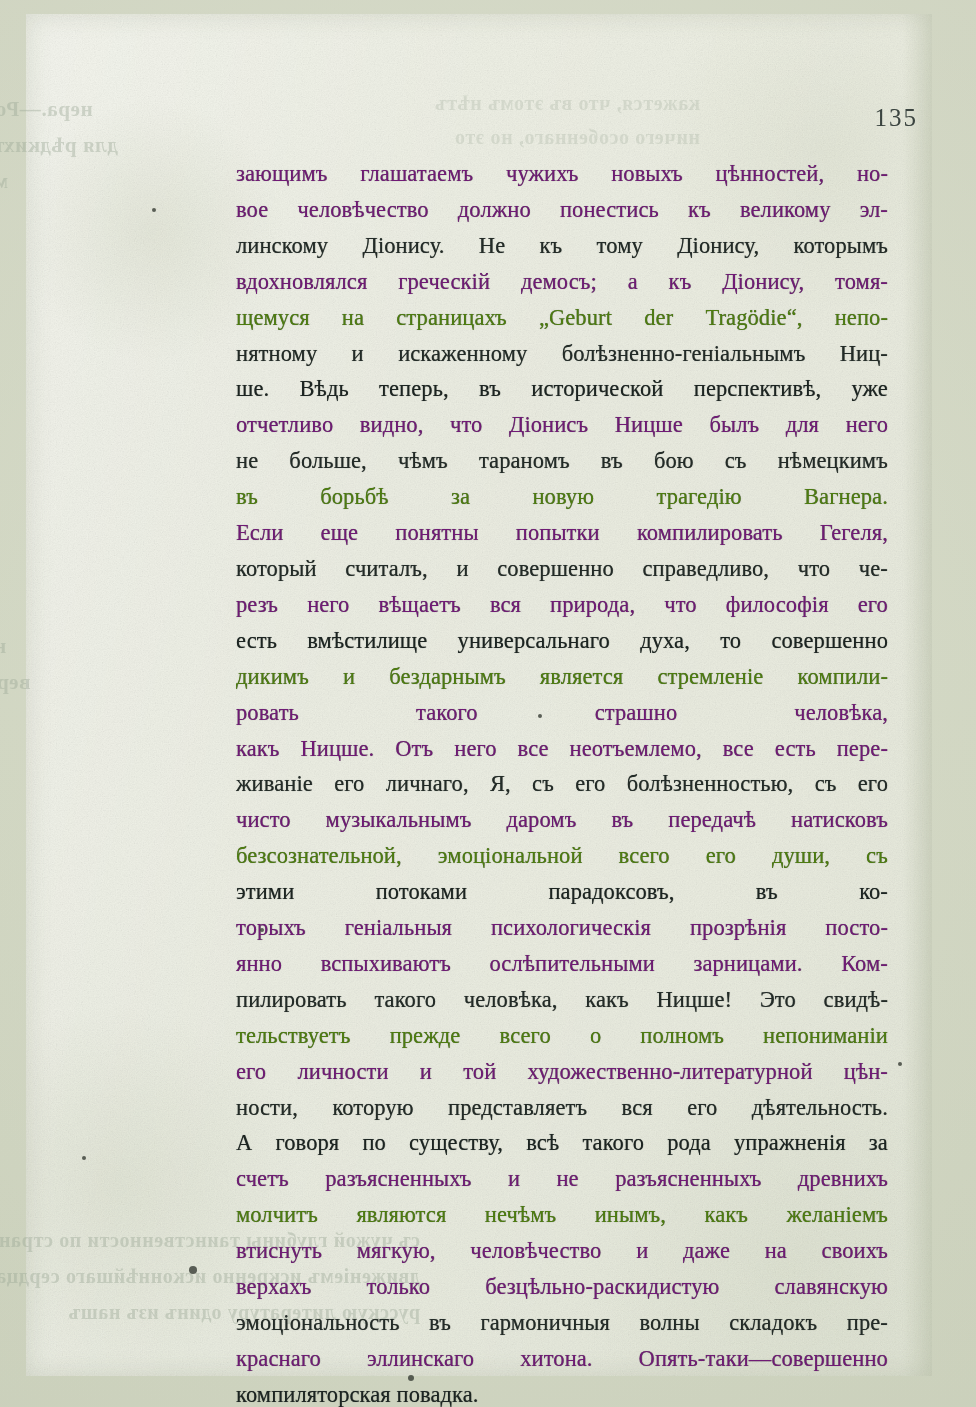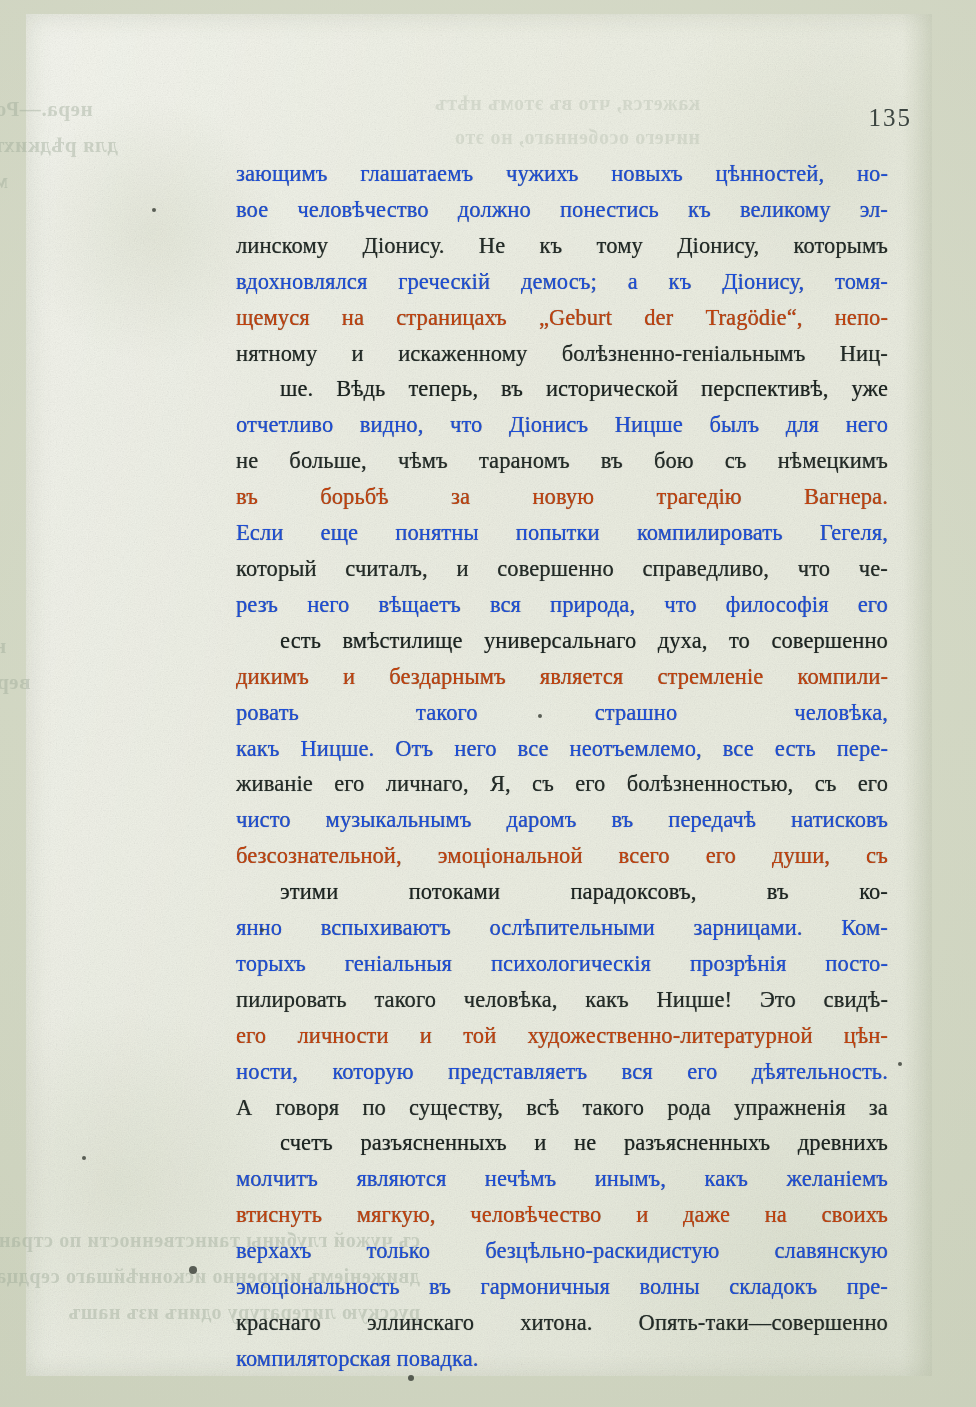--- a/index.html
+++ b/index.html
@@ -101,59 +101,59 @@
     top: 86px;
     font-size: 20px;
     line-height: 34px;
     opacity: 0.26;
   }
   #bleed-topright .bleedline { display: block; }
 
   
   #folio {
     position: absolute;
-    right: 64px;
+    right: 58px;
     top: 104px;
     font-size: 25px;
     letter-spacing: 2px;
     color: #3b4440;
     font-family: "Liberation Serif", "DejaVu Serif", serif;
   }
 
   
   #textblock {
     position: absolute;
     left: 236px;
     top: 156px;
     width: 652px;
   }
 
   .line {
     display: block;
     font-size: 22.4px;
     line-height: 35.9px;
-    color: #1d4ed8;
+    color: #701a75;
     letter-spacing: 0.15px;
     white-space: nowrap;
     text-shadow:
       0 0 0.7px rgba(31,39,36,0.55),
       0.4px 0.3px 0.6px rgba(50,58,52,0.28);
   }
   .line.j {
     
     display: flex;
     justify-content: space-between;
     white-space: normal;
   }
   .line.j > span { display: inline-block; }
 
   
   .line:nth-child(3n)   { color: #232b27; }
-  .line:nth-child(5n)   { color: #c2410c; }
-  .line:nth-child(7n)   { color: #1c2421; margin-left: 44px; }
+  .line:nth-child(5n)   { color: #4d7c0f; }
+  .line:nth-child(7n)   { color: #1c2421; }
 
   
   .speck {
     position: absolute;
     background: #3a4038;
     border-radius: 50%;
     pointer-events: none;
     opacity: 0.82;
   }
 
@@ -406,41 +406,49 @@
         <span>съ</span>
       </div>
       <div class="line j">
         <span>этими</span>
         <span>потоками</span>
         <span>парадоксовъ,</span>
         <span>въ</span>
         <span>ко-</span>
       </div>
       <div class="line j">
+        <span>торыхъ</span>
+        <span>геніальныя</span>
+        <span>психологическія</span>
+        <span>прозрѣнія</span>
+        <span>посто-</span>
+      </div>
+      <div class="line j">
         <span>янно</span>
         <span>вспыхиваютъ</span>
         <span>ослѣпительными</span>
         <span>зарницами.</span>
         <span>Ком-</span>
-      </div>
-      <div class="line j">
-        <span>торыхъ</span>
-        <span>геніальныя</span>
-        <span>психологическія</span>
-        <span>прозрѣнія</span>
-        <span>посто-</span>
       </div>
       <div class="line j">
         <span>пилировать</span>
         <span>такого</span>
         <span>человѣка,</span>
         <span>какъ</span>
         <span>Ницше!</span>
         <span>Это</span>
         <span>свидѣ-</span>
+      </div>
+      <div class="line j">
+        <span>тельствуетъ</span>
+        <span>прежде</span>
+        <span>всего</span>
+        <span>о</span>
+        <span>полномъ</span>
+        <span>непониманіи</span>
       </div>
       <div class="line j">
         <span>его</span>
         <span>личности</span>
         <span>и</span>
         <span>той</span>
         <span>художественно-литературной</span>
         <span>цѣн-</span>
       </div>
       <div class="line j">

